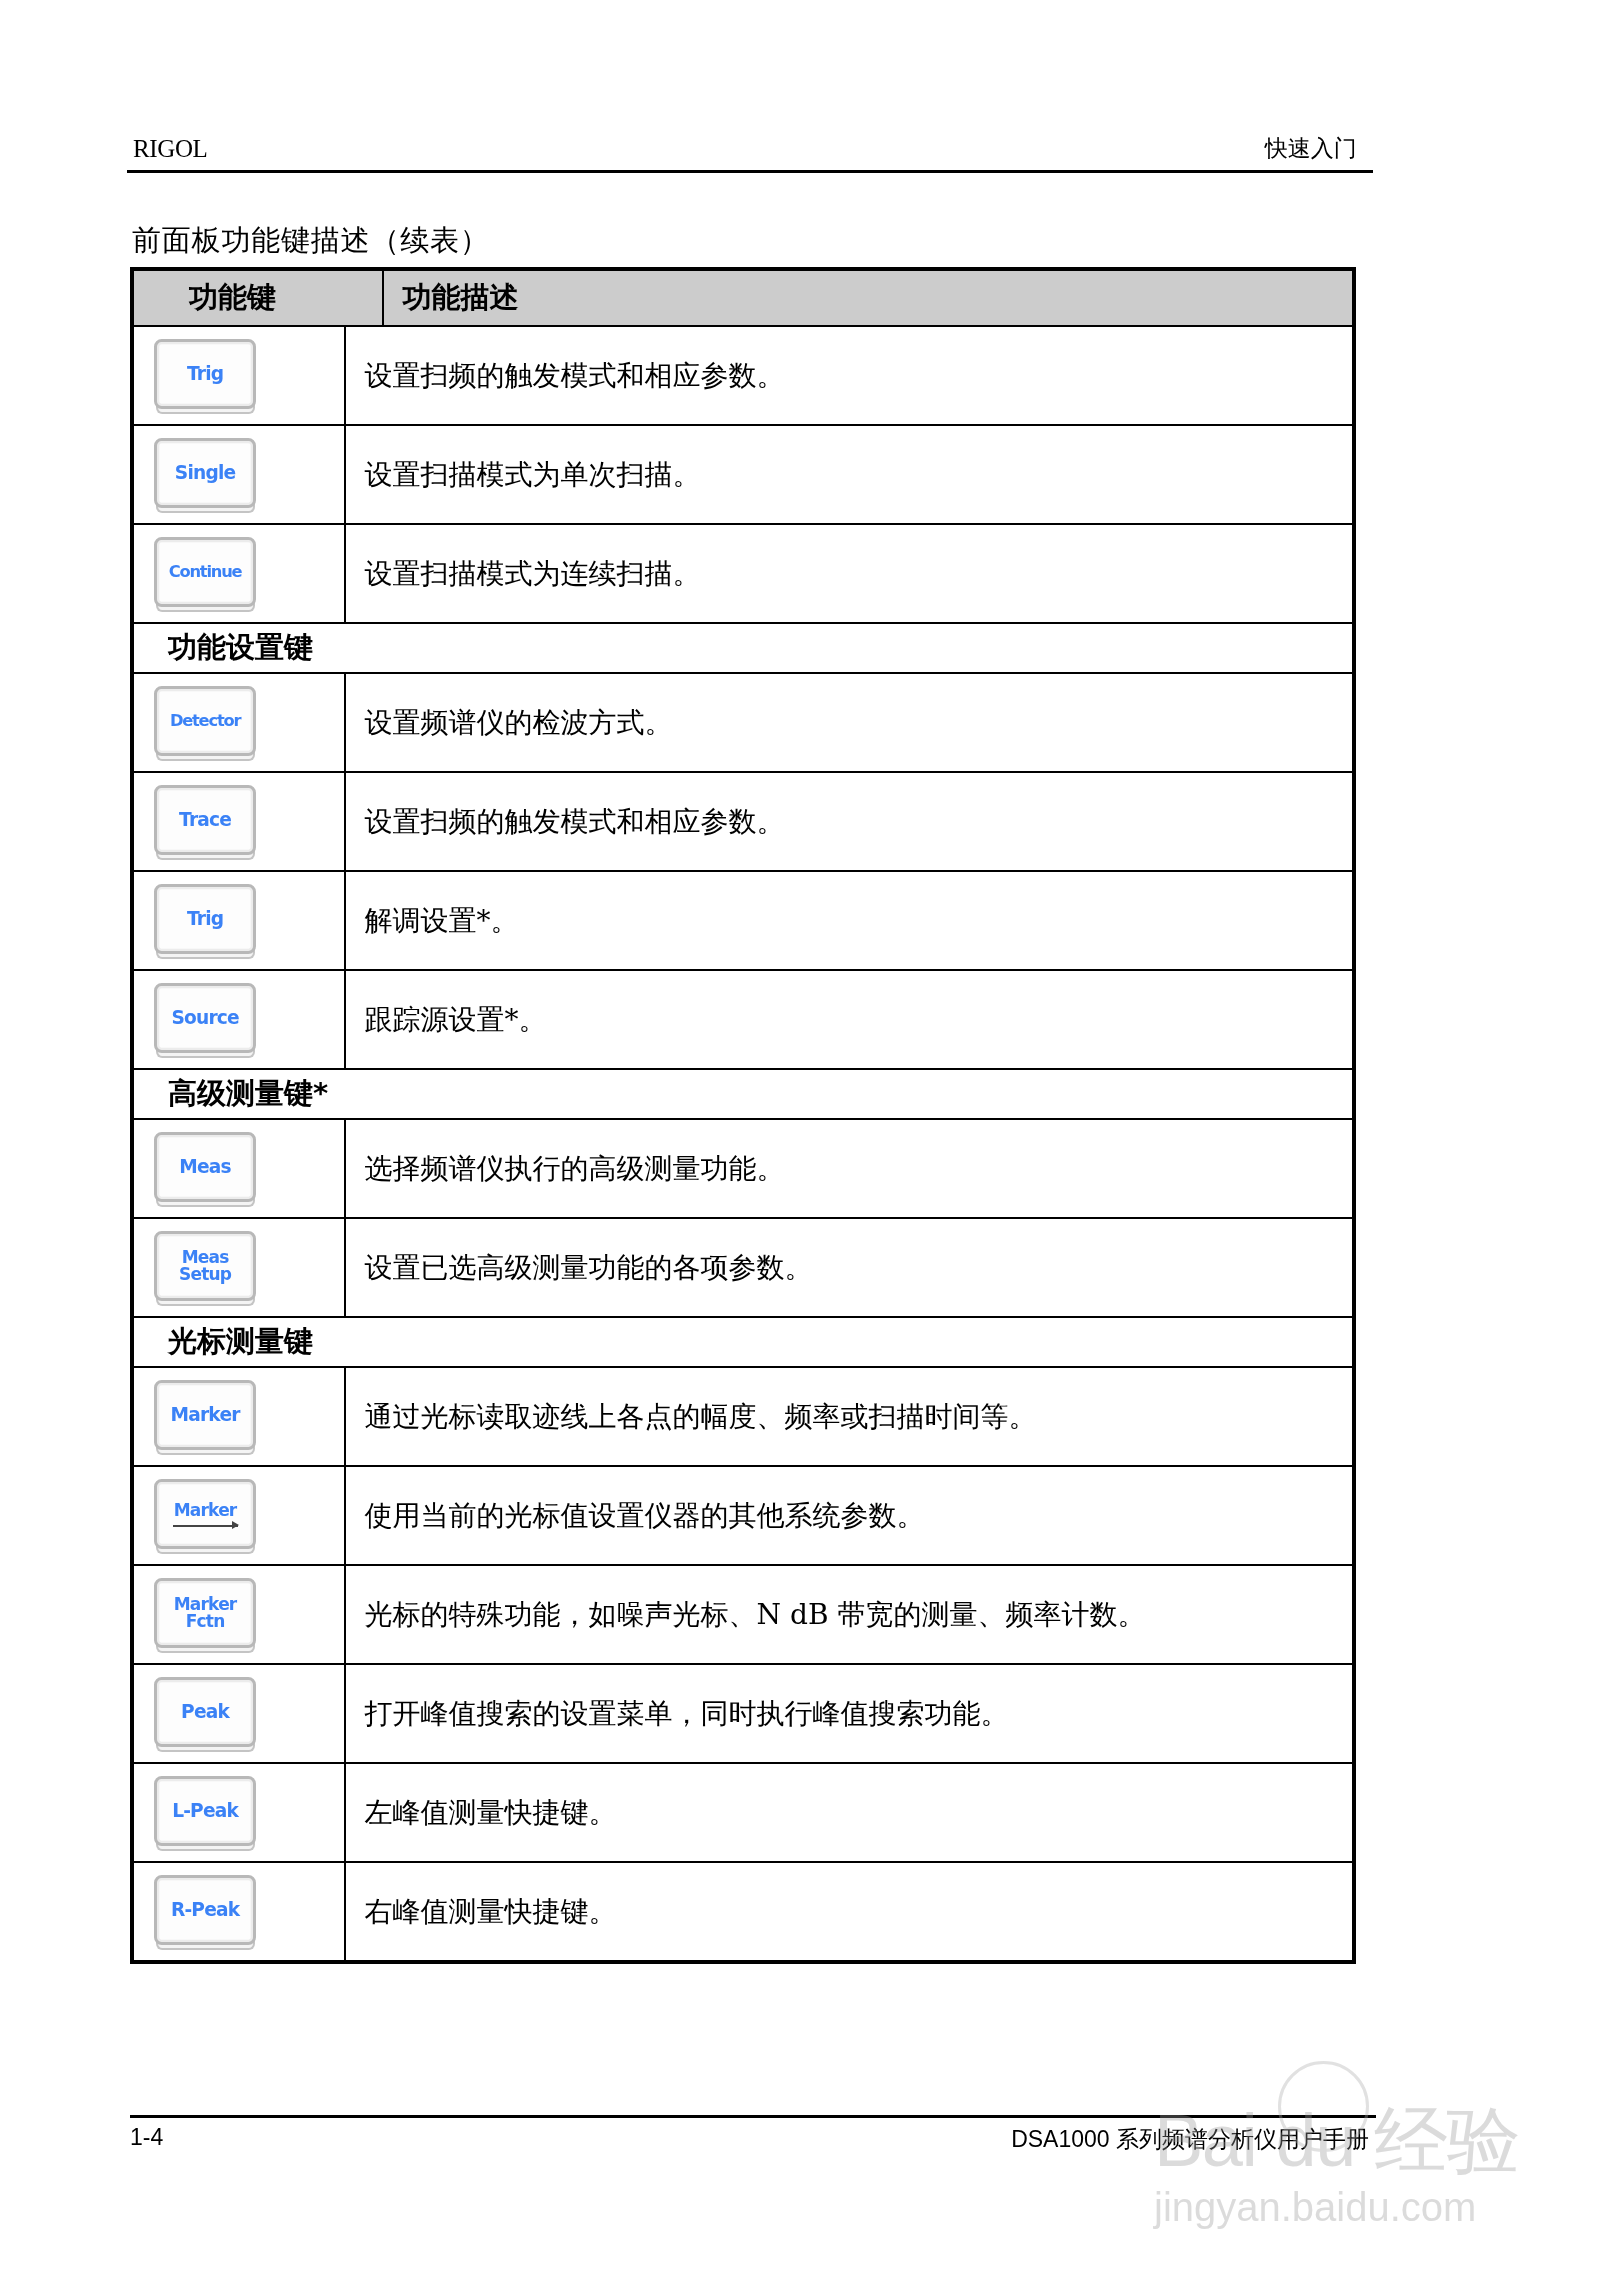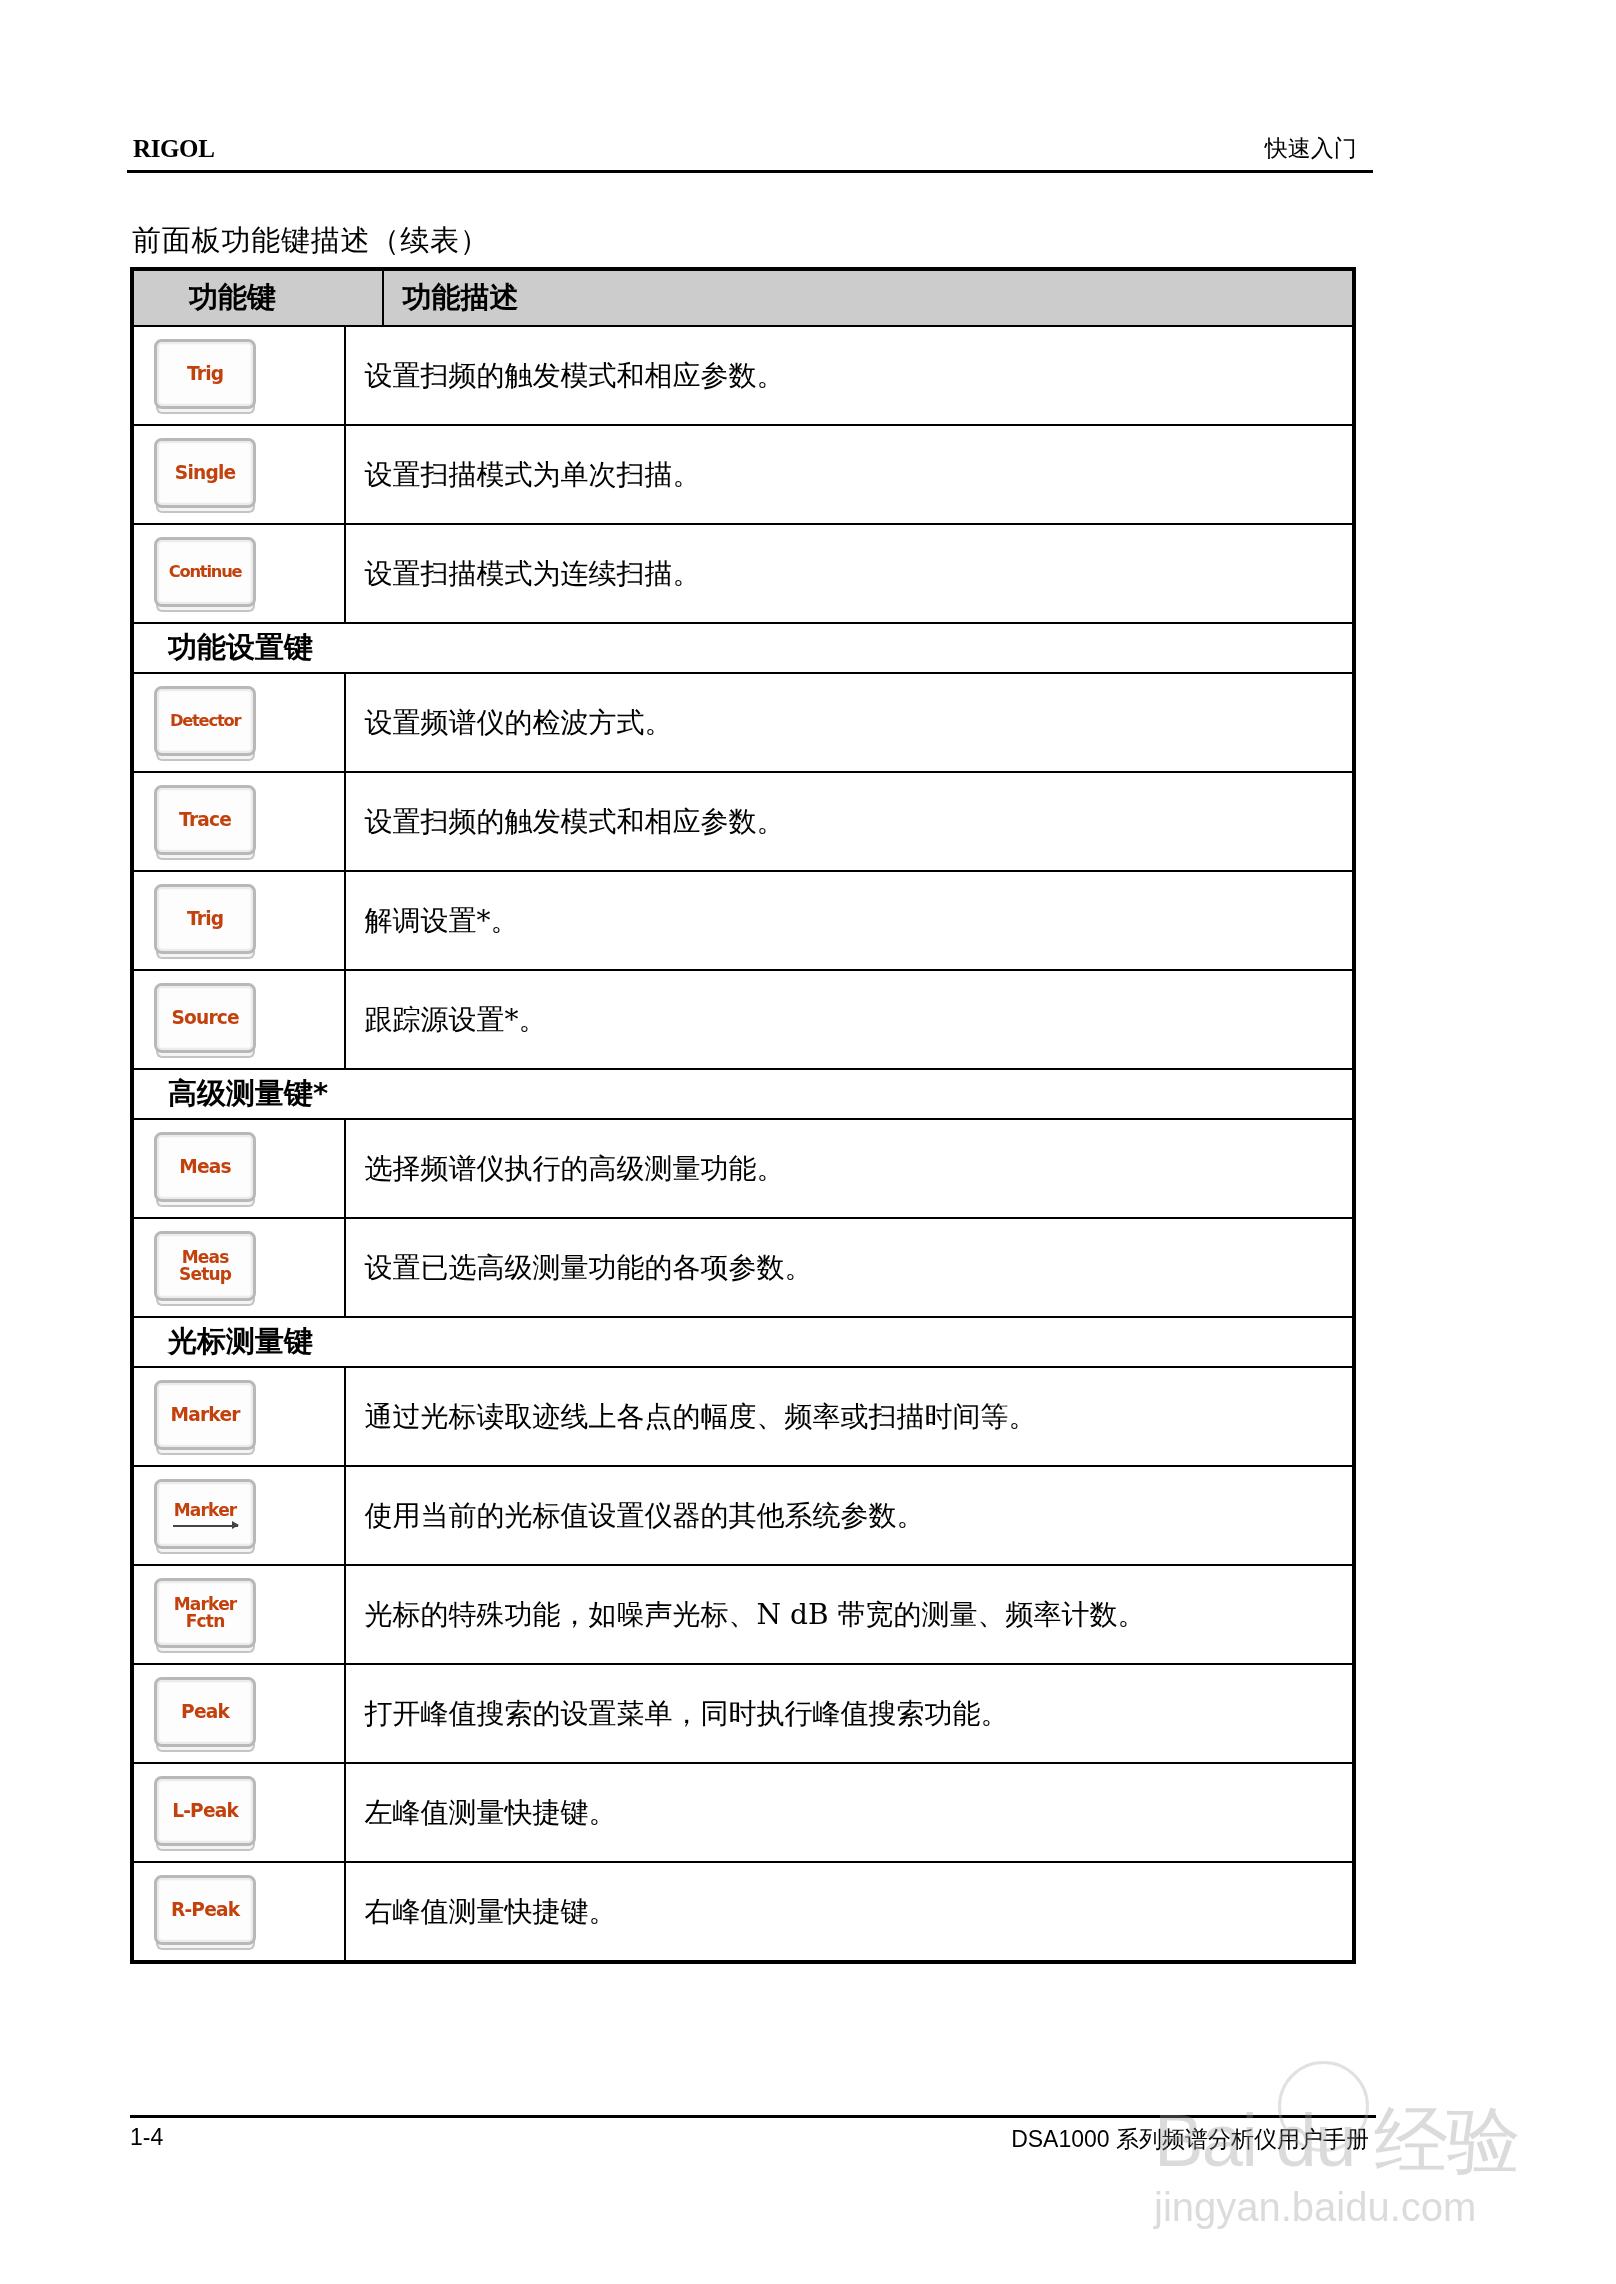--- a/index.html
+++ b/index.html
@@ -20,21 +20,21 @@
       left: 130px;
       top: 130px;
       width: 1233px;
       height: 43px;
     }
     .brand {
       position: absolute;
       left: 3.1px;
       top: 4.6px;
       font-family: "Liberation Serif", "DejaVu Serif", serif;
-      font-weight: bold;
+      font-weight: normal;
       font-size: 25px;
       letter-spacing: -0.4px;
       text-align: center;
     }
     .chapter {
       position: absolute;
       right: 6.2px;
       top: 3.1px;
       font-size: 23px;
     }
@@ -138,21 +138,21 @@
       border: 2.3px solid #c4c4c4;
       border-top: none;
       border-radius: 0 0 6.2px 6.2px;
       box-sizing: border-box;
       background: #f4f4f4;
     }
     .key-label {
       font-family: "DejaVu Sans", "Liberation Sans", sans-serif;
       font-weight: bold;
       font-size: 18.6px;
-      color: #c2410c;
+      color: #3b82f6;
       line-height: 18.6px;
       letter-spacing: -0.8px;
       text-align: center;
     }
     .key-label.small { font-size: 16.3px; letter-spacing: -1.2px; }
     .key-label.two-line { font-size: 17px; line-height: 17px; }
     .arrow {
       width: 65px;
       height: 2.3px;
       background: #444;

